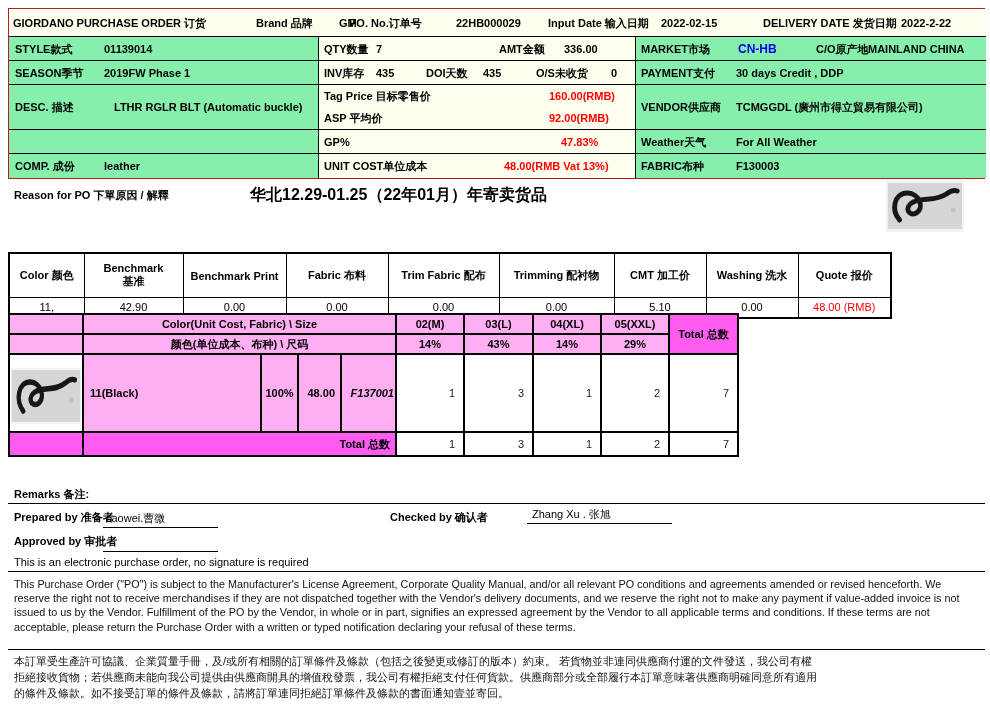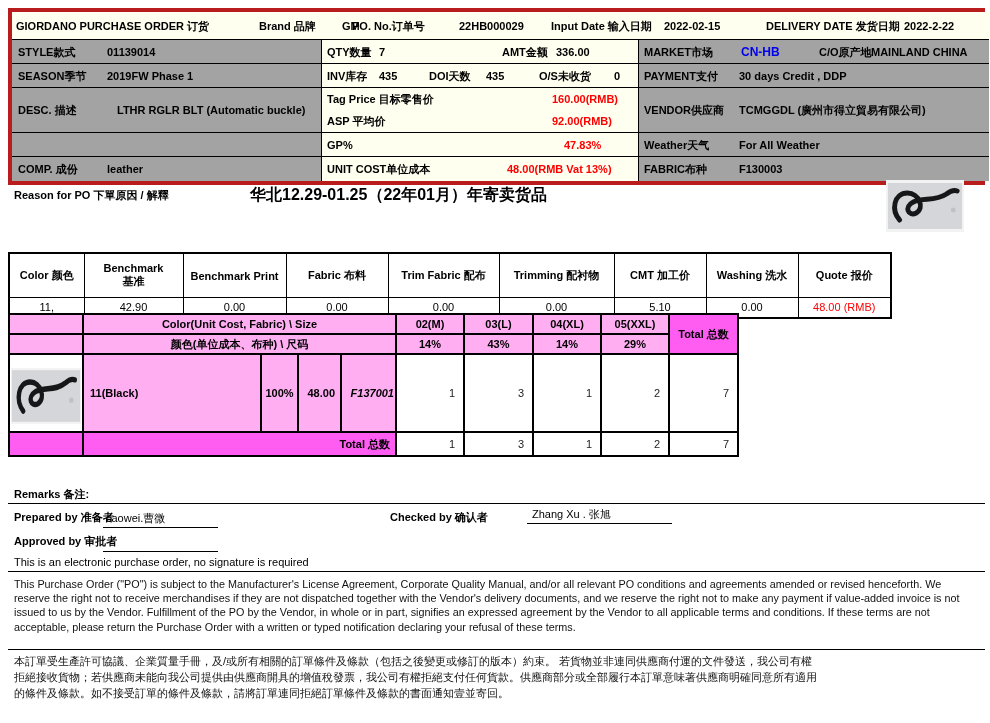--- a/index.html
+++ b/index.html
@@ -2,25 +2,25 @@
 <html><head>
 <meta charset="utf-8">
 <style>
   html,body{margin:0;padding:0;background:#fff;}
   #page{position:relative;width:990px;height:723px;background:#ffffff;overflow:hidden;
         font-family:"Liberation Sans","DejaVu Sans",sans-serif;color:#000;}
   
   .topblock{position:absolute;left:8px;top:8px;width:977px;display:grid;
             grid-template-columns:310px 317px 350px;
             grid-template-rows:28px 24px 24px 45px 24px 24px;
-            border:4px solid #b91c1c;box-sizing:border-box;font-weight:bold;font-size:11px;}
+            border:1px solid #b91c1c;box-sizing:border-box;font-weight:bold;font-size:11px;}
   .c{position:relative;box-sizing:border-box;border-right:1px solid #000;border-bottom:1px solid #000;overflow:hidden;}
   .c.nr{border-right:none;}
   .c.nb{border-bottom:none;text-decoration:underline;}
-  .yellow{background:#a3a3a3;}
+  .yellow{background:#86efac;}
   .cream{background:#fffff0;}
   .as{position:absolute;top:50%;transform:translateY(-50%);white-space:nowrap;}
   .red{color:#ff0000;}
   .blue{color:#0000f0;}
   .half{position:relative;height:50%;}
   
   .reason-label{position:absolute;left:14px;top:188px;font-size:11px;font-weight:bold;}
   .po-title{position:absolute;left:250px;top:185px;width:430px;text-align:left;font-size:16px;font-weight:bold;}
   .photo1{position:absolute;left:886px;top:180px;width:78px;height:52px;}
   
@@ -76,21 +76,21 @@
     </div>
 
     <div class="c yellow">
       <span class="as" style="left:6px;">STYLE款式</span>
       <span class="as" style="left:95px;">01139014</span>
     </div>
     <div class="c cream">
       <span class="as" style="left:5px;">QTY数量</span>
       <span class="as" style="left:57px;">7</span>
       <span class="as" style="left:180px;">AMT金额</span>
-      <span class="as" style="left:234px;text-align:center;">336.00</span>
+      <span class="as" style="left:245px;text-align:center;">336.00</span>
     </div>
     <div class="c yellow nr">
       <span class="as" style="left:5px;">MARKET市场</span>
       <span class="as blue" style="left:102px;font-size:12px;">CN-HB</span>
       <span class="as" style="left:180px;">C/O原产地</span>
       <span class="as" style="left:232px;">MAINLAND CHINA</span>
     </div>
 
     <div class="c yellow">
       <span class="as" style="left:6px;">SEASON季节</span>

